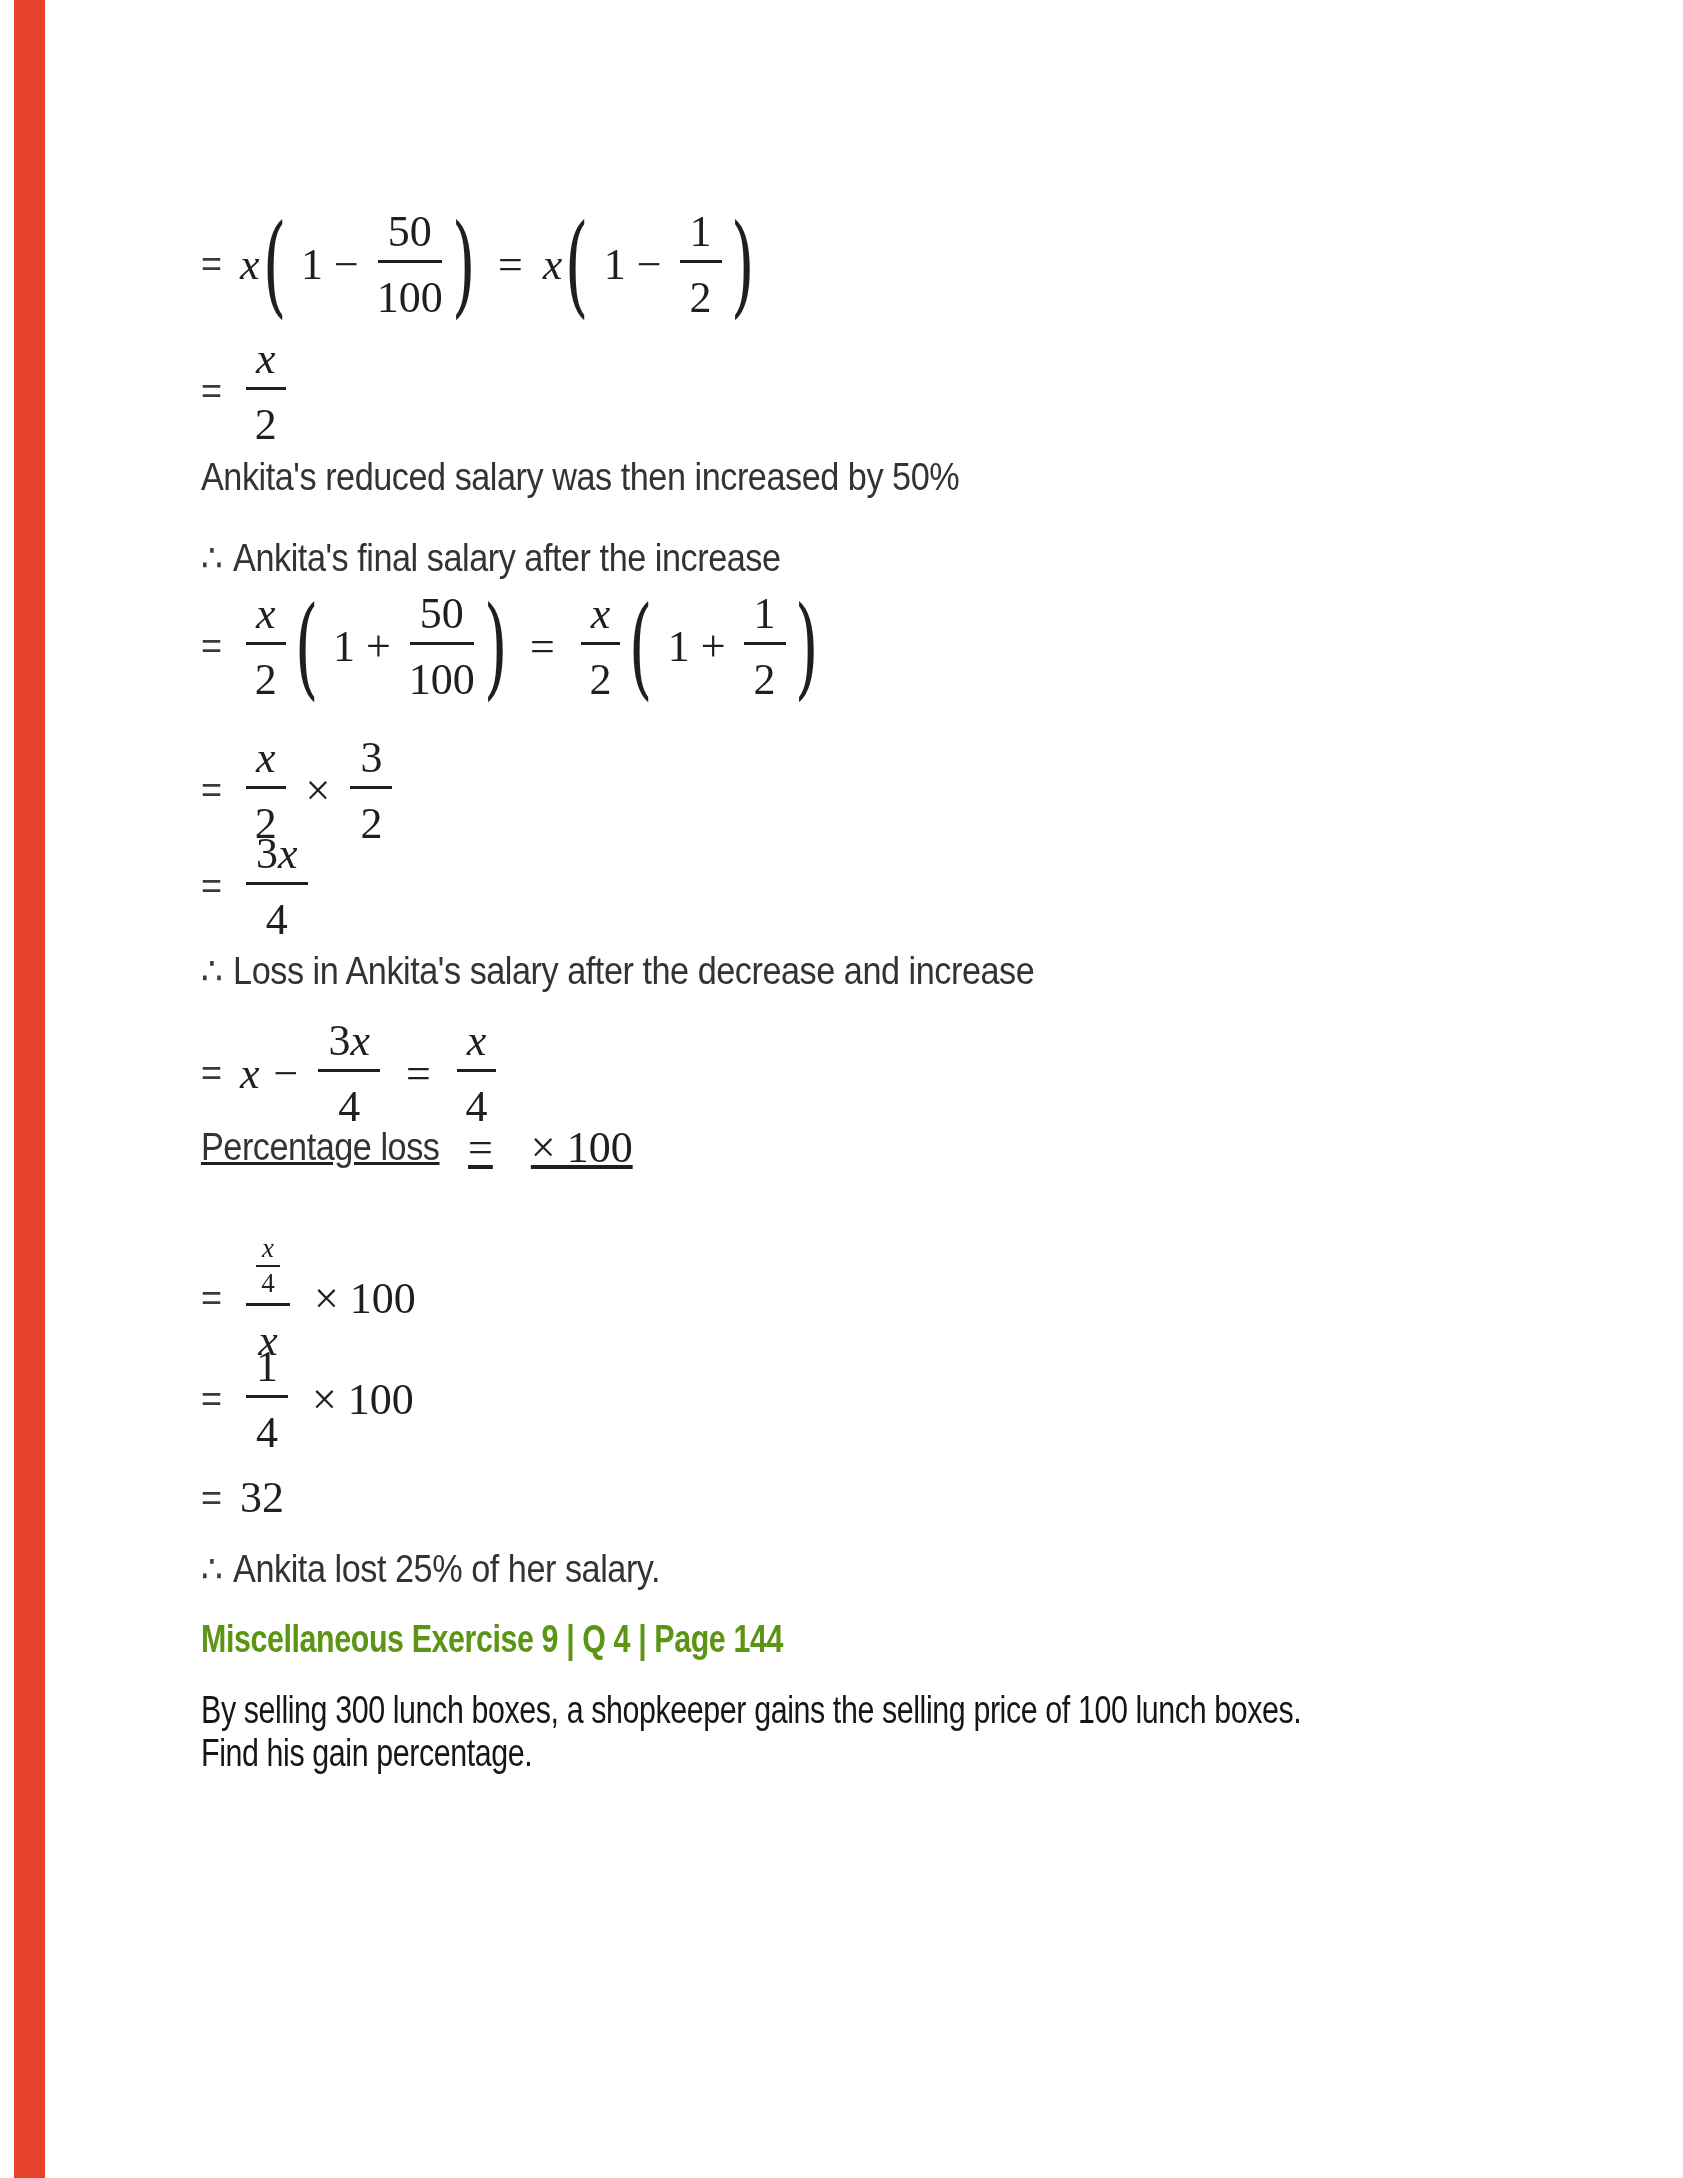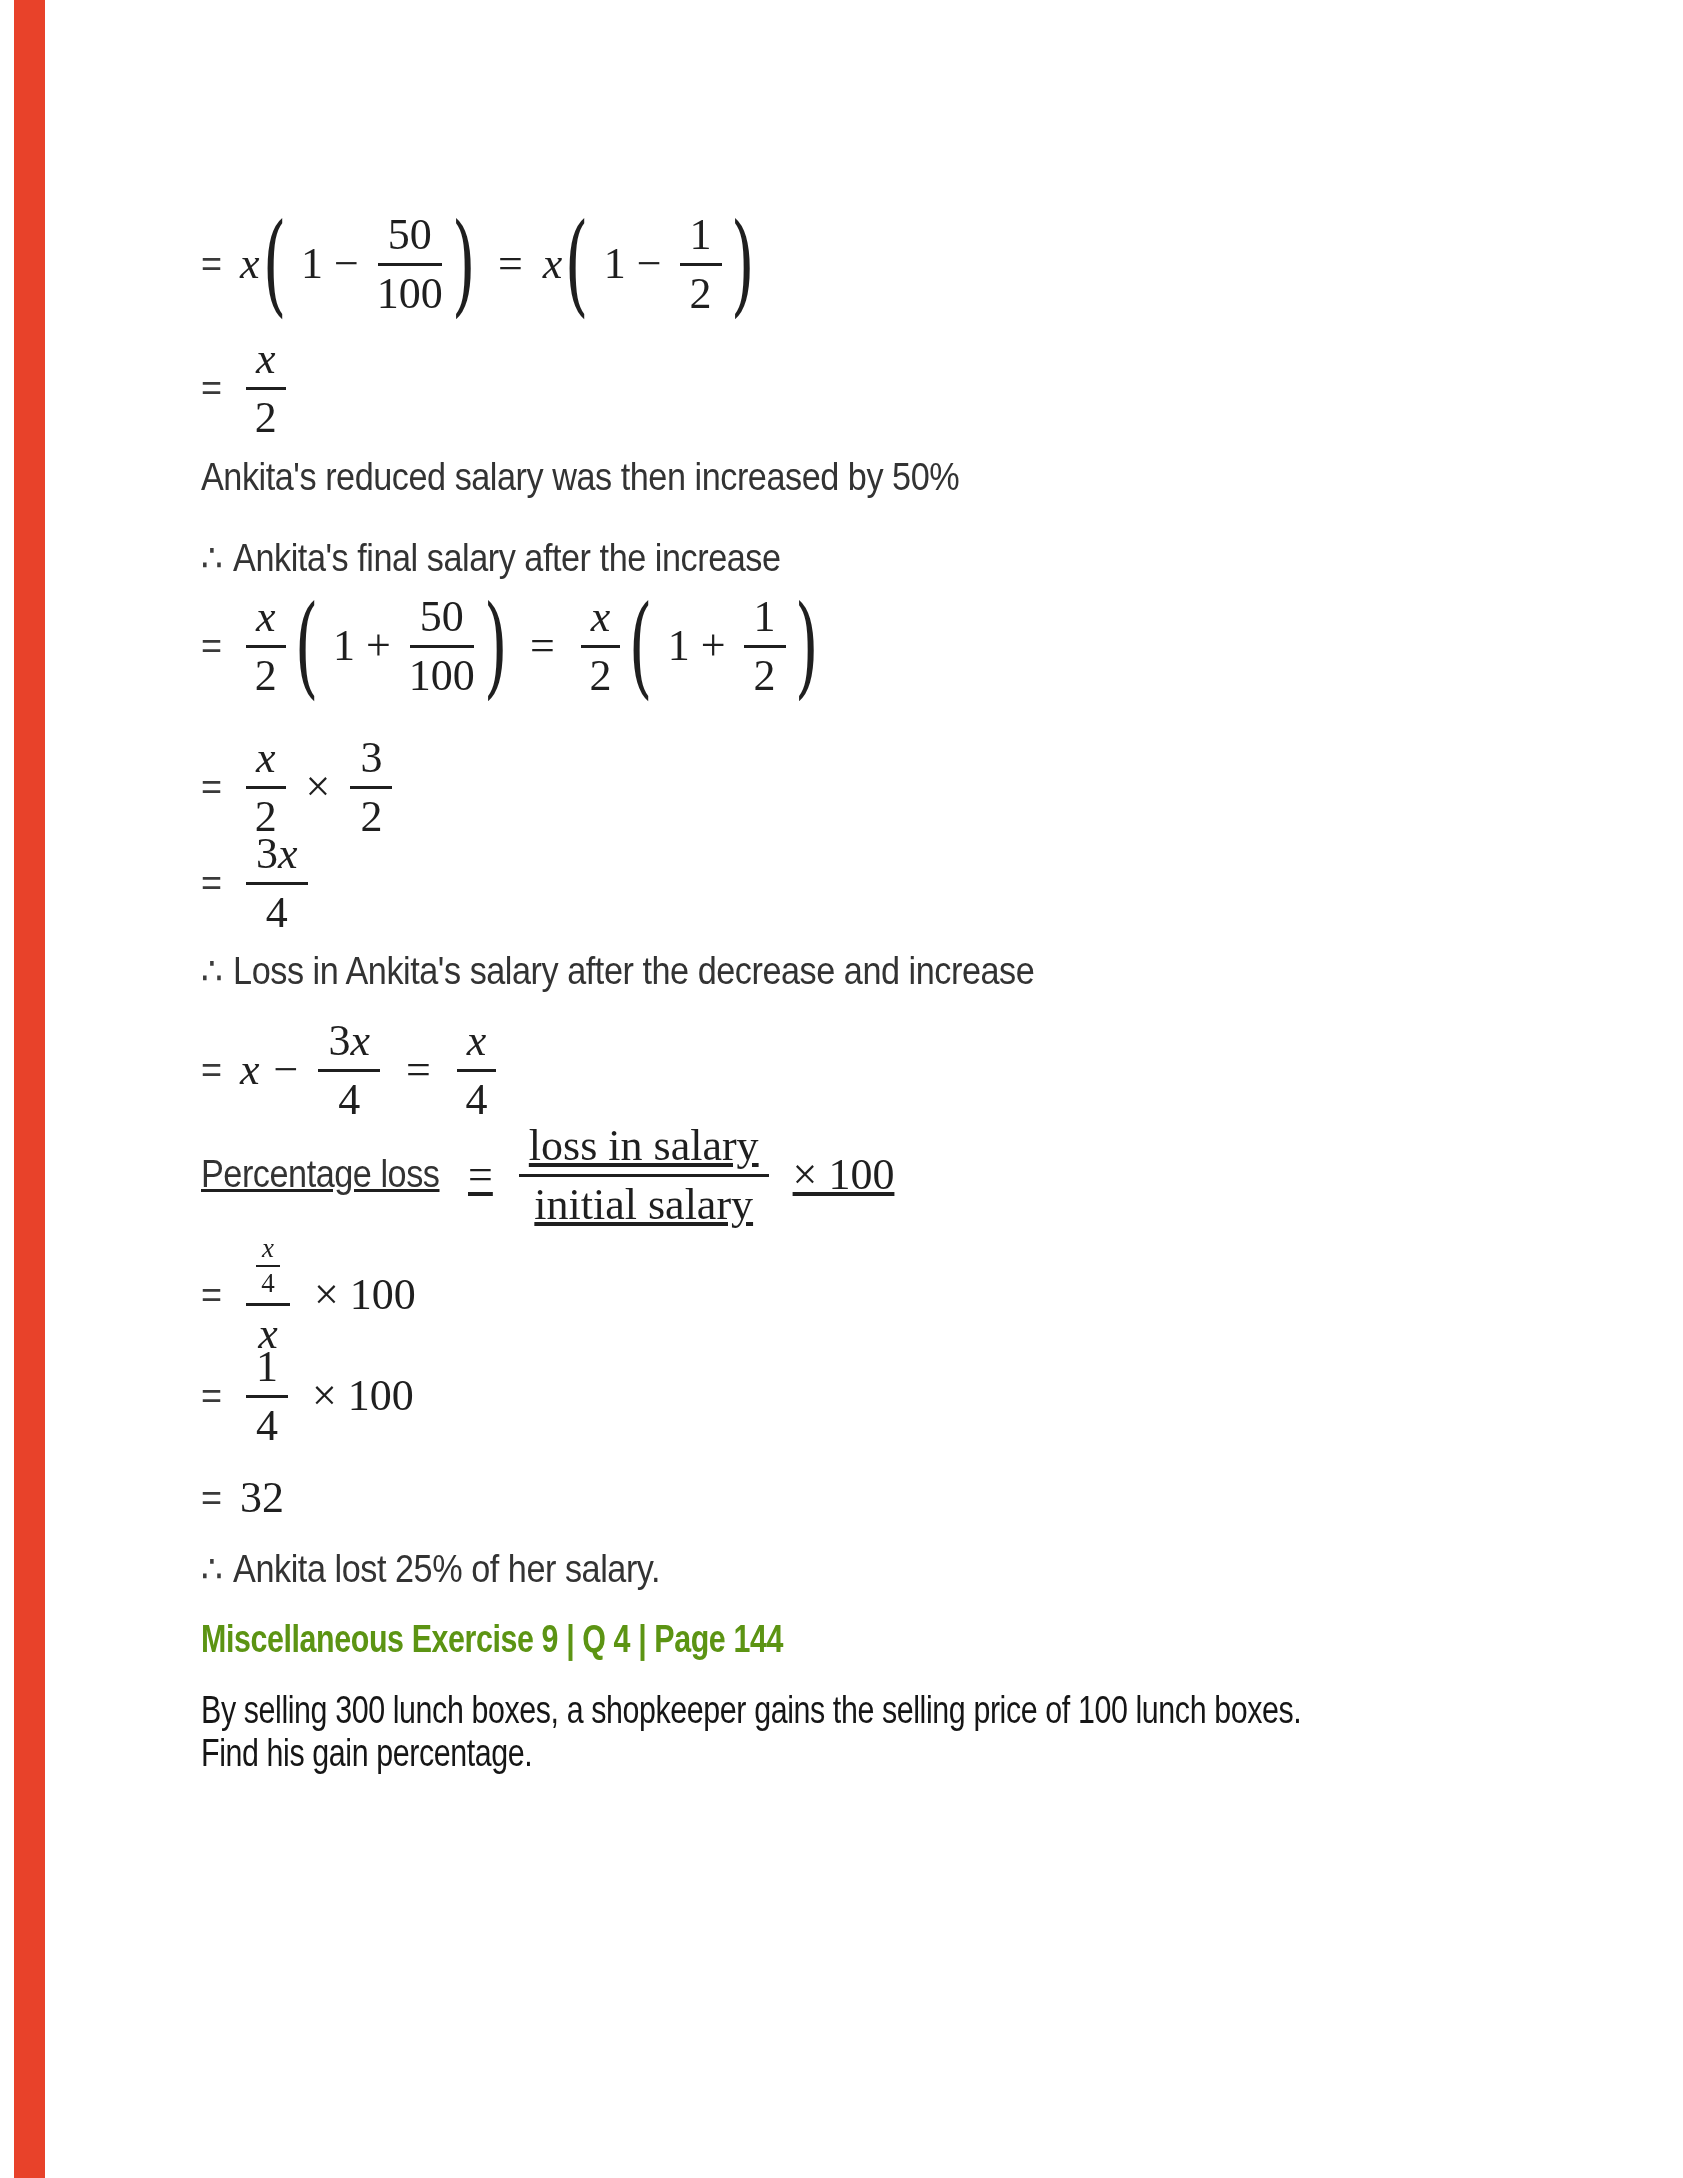--- a/index.html
+++ b/index.html
@@ -39,21 +39,21 @@
   .mn{font-style:normal;}
   .meq{margin:0 20px;}
   .mo{margin:0 14px;}
   .term{margin:0 12px;}
   .times{margin-left:18px;}
   .frac{
     display:inline-flex;flex-direction:column;align-items:center;
     text-align:left;line-height:1;vertical-align:middle;margin:0 6px;
   }
   .frac .num{padding:2px 10px 6px;border-bottom:3px solid #1f1f1f;display:inline-flex;justify-content:center;}
-  .frac .den{padding-top:6px;}
+  .frac .den{padding-top:13px;}
   .frac.small{font-size:27px;margin:0;}
   .frac.small .num{padding:0 6px 3px;border-bottom:2px solid #1f1f1f;}
   .frac.small .den{padding-top:3px;}
   .paren{
     font-family:"DejaVu Serif",serif;
     font-size:111px;line-height:1;font-weight:400;
     transform:scaleX(0.55);display:inline-block;margin:0 -7px;
   }
   .sans-label{
     font-family:"Liberation Sans",sans-serif;
@@ -189,24 +189,20 @@
     <span class="mn meq">=</span>
     <span class="frac">
       <span class="num mv">x</span>
       <span class="den">4</span>
     </span>
   </div>
 
   <div class="eq" style="top:1122px;text-decoration:underline;">
     <span class="sans-label">Percentage loss</span>
     <span class="mn meq">=</span>
-    <span class="frac text-frac">
-      <span class="num">loss in salary</span>
-      <span class="den">initial salary</span>
-    </span>
     <span class="mn times">× 100</span>
   </div>
 
   <div class="eq" style="top:1233px;">
     <span class="lead">=</span>
     <span class="frac">
       <span class="num">
         <span class="frac small">
           <span class="num mv">x</span>
           <span class="den">4</span>

